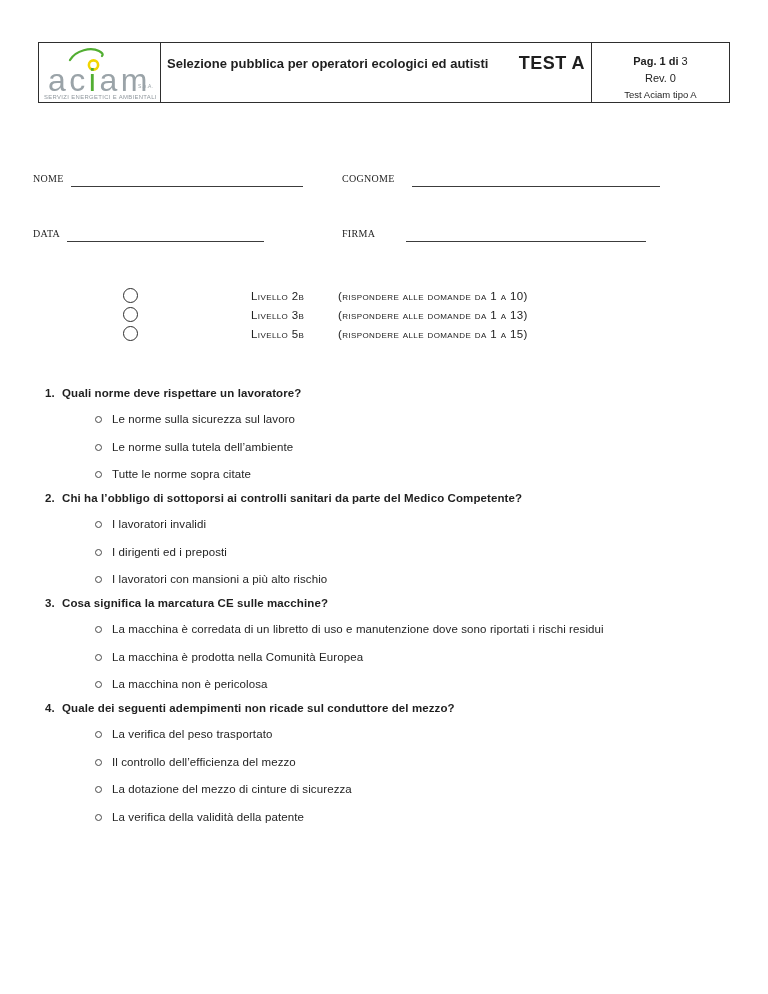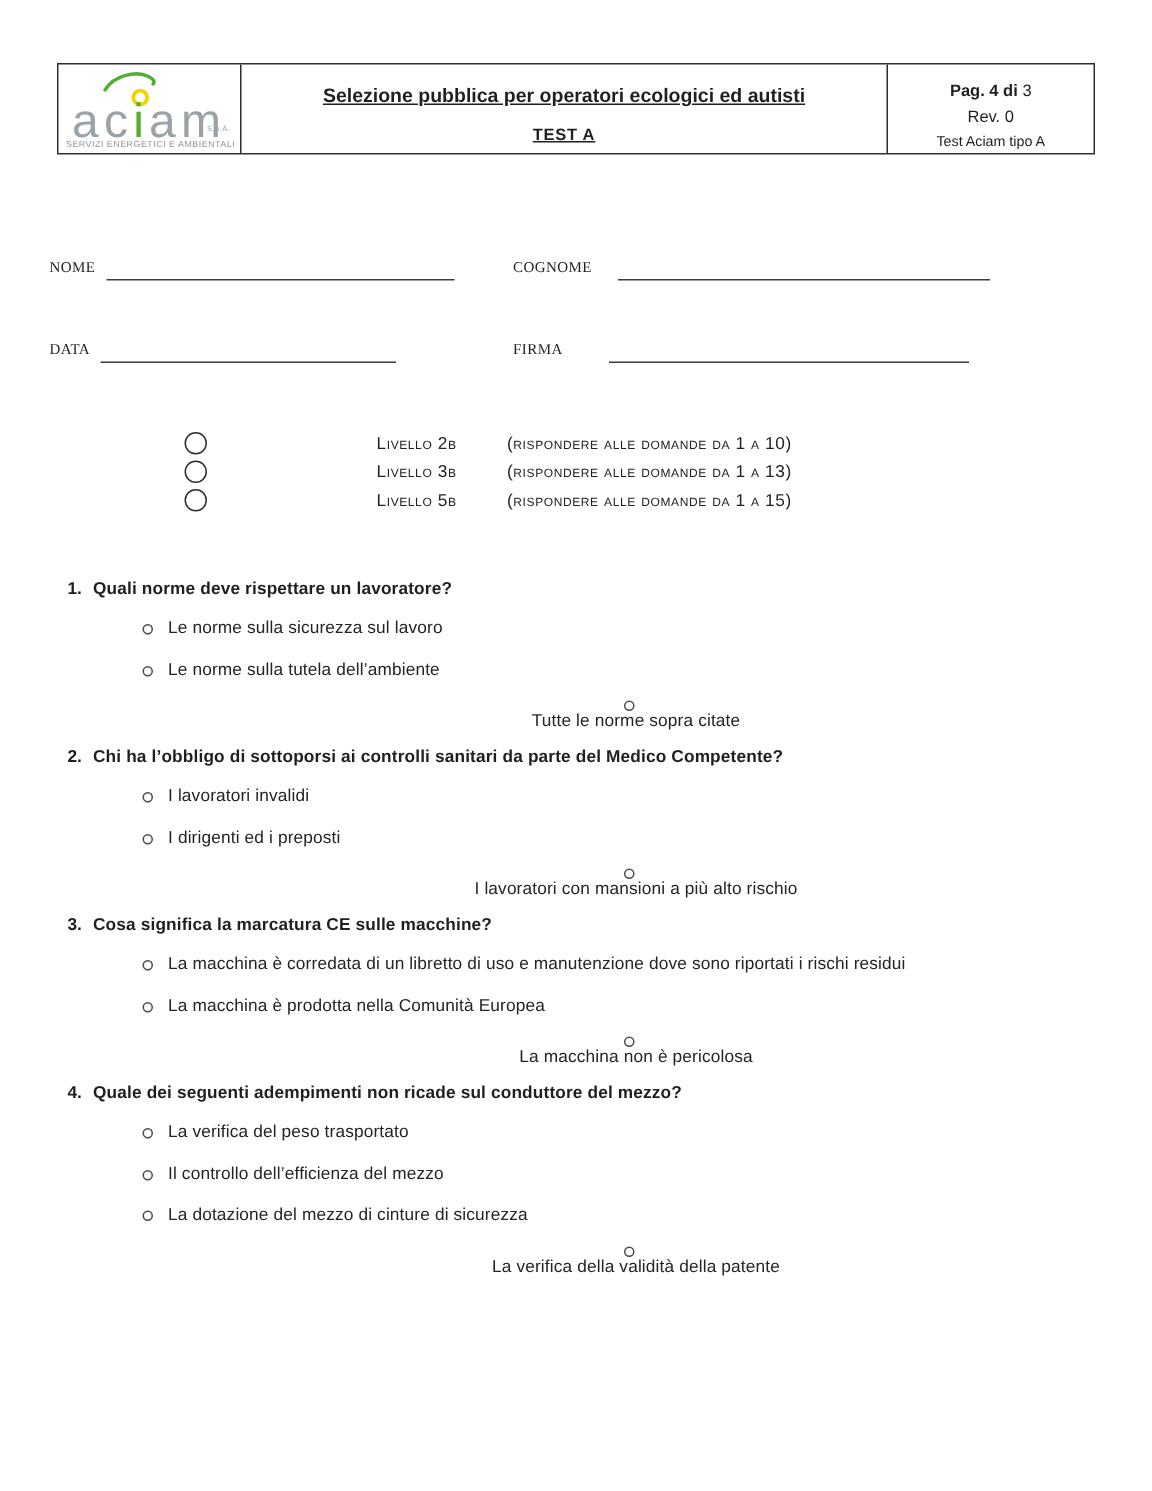--- a/index.html
+++ b/index.html
@@ -15,25 +15,25 @@
   }
   .logo-cell { width:122px; border-right:1px solid #2e2e2e; position:relative; box-sizing:border-box; }
   .logo-art { position:absolute; left:28px; top:3px; }
   .logo-word { position:absolute; left:9px; top:25px; font-size:32px; letter-spacing:3.5px; color:#9aa3a8; line-height:24px; }
   .logo-word .brand-i { color:#52ae32; }
   .logo-spa { position:absolute; left:99px; top:40px; font-size:5px; color:#9aa3a8; letter-spacing:0.3px; }
   .logo-tagline { position:absolute; left:5px; top:51px; font-size:5.9px; letter-spacing:0.35px; color:#8f979d; white-space:nowrap; }
 
   .title-cell {
     flex:1; border-right:1px solid #2e2e2e; box-sizing:border-box;
-    display:flex; flex-direction:column; justify-content:space-between;
-    text-align:center; padding:14px 6px 5px 6px;text-decoration:underline;
+    display:flex; flex-direction:row; justify-content:space-between;
+    text-align:center; padding:14px 6px 5px 6px;
   }
   .doc-title { font-size:13px; font-weight:bold; line-height:13px; }
-  .test-label { font-size:11px; font-weight:bold; line-height:13px; letter-spacing:0.5px; }
+  .test-label { font-size:18px; font-weight:bold; line-height:13px; letter-spacing:0.5px; }
 
   .meta-cell { width:137px; box-sizing:border-box; text-align:center; padding-top:10px; }
   .meta-line { font-size:11px; line-height:17px; }
   .meta-doc { font-size:9.5px; line-height:15px; color:#1f1f1f; }
 
   
   .field-label { position:absolute; font-size:10px; line-height:15px; letter-spacing:0.3px;font-family:Liberation Serif, serif; }
   .fill-line { position:absolute; height:14px; border-bottom:1.2px solid #3c3c3c; }
 
   
@@ -47,21 +47,21 @@
     font-size:11.5px; font-variant:small-caps; letter-spacing:0.4px; color:#222; white-space:nowrap;padding-left:28px;
   }
 
   
   .questions { position:absolute; left:45px; top:386px; width:708px; }
   .question { margin-bottom:0; }
   .question-head { display:flex; font-size:11.5px; font-weight:bold; line-height:15px; margin-bottom:11px; }
   .q-num { width:17px; flex:0 0 17px; }
   .q-text { flex:1; letter-spacing:0.1px; }
   .option { display:flex; align-items:center; margin-left:50px; margin-bottom:12.5px; }
-  .option:last-child { margin-bottom:9px;flex-direction:column; }
+  .option:last-child { margin-bottom:9px; }
   .bullet {
     width:5px; height:5px; border:1.2px solid #4a4a4a; border-radius:50%;
     flex:0 0 5px; margin-right:10px; background:#fff;
   }
   .opt-text { font-size:11.5px; line-height:15px; color:#242424; letter-spacing:0.1px; white-space:nowrap; }
 </style>
 </head>
 <body>
 
 <div class="page">
@@ -74,21 +74,21 @@
       </svg>
       <div class="logo-word"><span>ac</span><span class="brand-i">i</span><span>am</span></div>
       <div class="logo-spa">S.p.A.</div>
       <div class="logo-tagline">SERVIZI ENERGETICI E AMBIENTALI</div>
     </div>
     <div class="title-cell">
       <div class="doc-title">Selezione pubblica per operatori ecologici ed autisti</div>
       <div class="test-label">TEST A</div>
     </div>
     <div class="meta-cell">
-      <div class="meta-line"><b>Pag. 4 di</b> <span>3</span></div>
+      <div class="meta-line"><b>Pag. 1 di</b> <span>3</span></div>
       <div class="meta-line">Rev. 0</div>
       <div class="meta-doc">Test Aciam tipo A</div>
     </div>
   </div>
 
   <div class="field-label" style="left:33px; top:171px;">NOME</div>
   <div class="fill-line" style="left:71px; top:172px; width:232px;"></div>
   <div class="field-label" style="left:342px; top:171px;">COGNOME</div>
   <div class="fill-line" style="left:412px; top:172px; width:248px;"></div>
 

